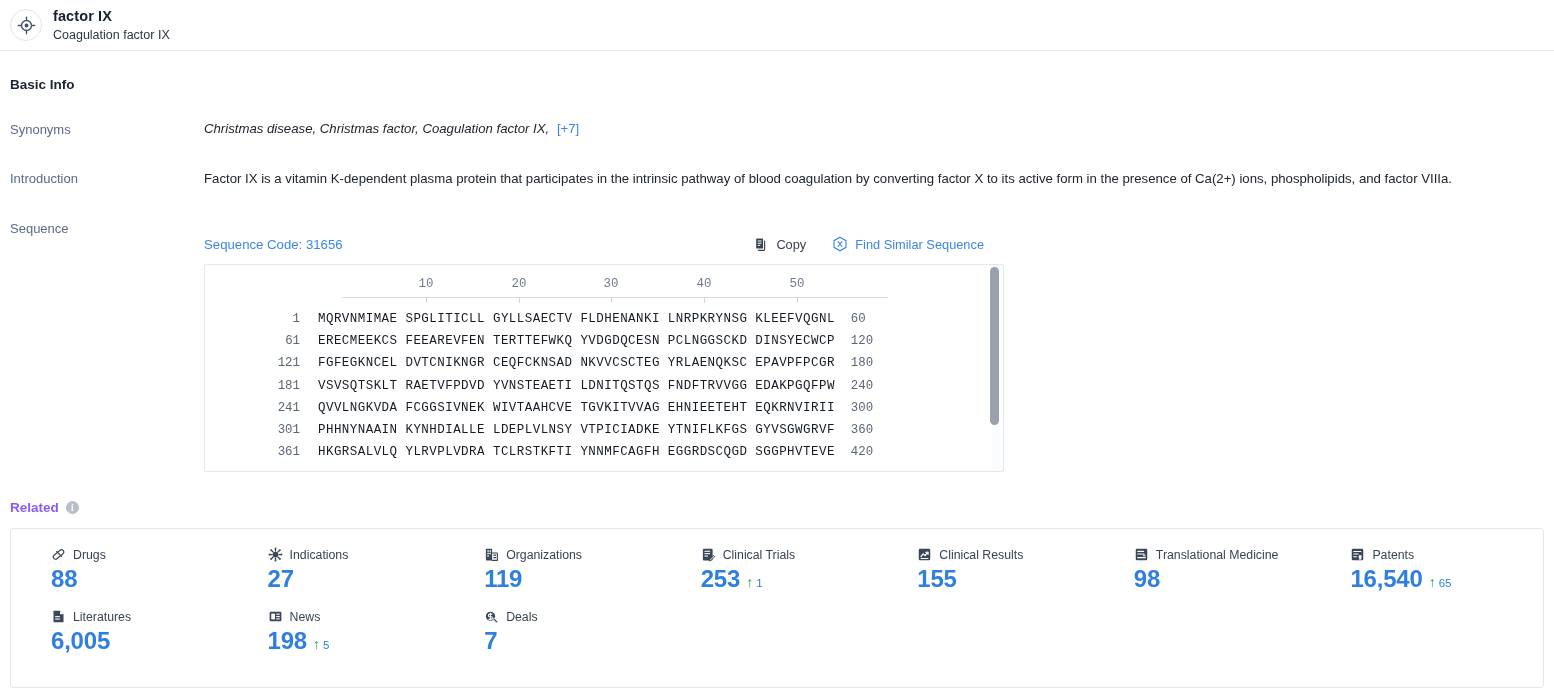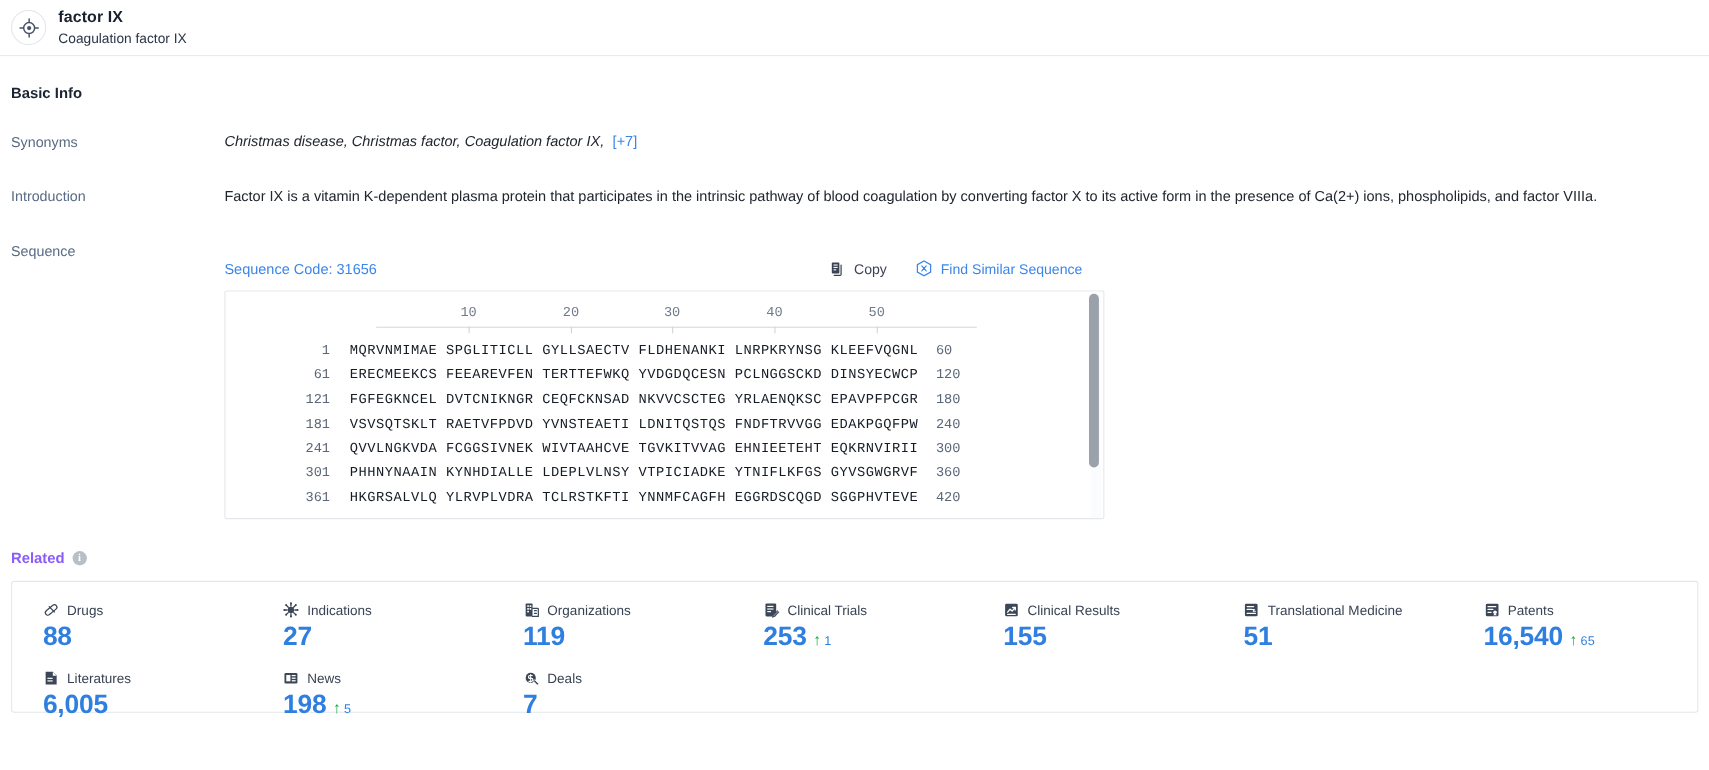--- a/index.html
+++ b/index.html
@@ -148,22 +148,22 @@
     display: flex; align-items: center; justify-content: center;
     font-weight: bold; font-family: "Liberation Serif", serif;
     cursor: pointer;
   }
 
   .related-card {
     margin-top: 13px;
     border: 1px solid #e4e7eb;
     border-radius: 3px;
     background: #fff;
-    padding: 18px 0 14px 4px;
-    height: 120px;
+    padding: 18px 0 14px 16px;
+    height: 160px;
     text-align: center;
   }
   .stat-grid {
     display: grid;
     grid-template-columns: repeat(7, 1fr);
     row-gap: 16px;
   }
   .stat {
     padding-left: 24px;
     cursor: pointer;
@@ -399,21 +399,21 @@
                 <rect x="2.8" y="2.8" width="18.4" height="18.4" rx="2" fill="#3b4657" stroke="none"></rect>
                 <line x1="6" y1="7" x2="15.4" y2="7" stroke="#fff" stroke-width="1.8"></line>
                 <line x1="6" y1="11.2" x2="12.4" y2="11.2" stroke="#fff" stroke-width="1.8"></line>
                 <line x1="6" y1="17" x2="18" y2="17" stroke="#fff" stroke-width="1.8"></line>
                 <path d="M13.4 11.2 L16.6 11.2 L14.8 14 L18 14" stroke="#fff" stroke-width="1.5" fill="none"></path>
               </svg>
             </span>
             <span class="stat-label">Translational Medicine</span>
           </div>
           <div class="stat-value-row">
-            <span class="stat-value">51</span>
+            <span class="stat-value">98</span>
           </div>
         </div>
         <div class="stat">
           <div class="stat-label-row">
             <span>
               <svg width="15" height="15" viewBox="0 0 24 24" fill="none" stroke="#3b4657" stroke-width="1.8" stroke-linecap="round" stroke-linejoin="round">
                 <rect x="2.8" y="2.8" width="18.4" height="18.4" rx="2" fill="#3b4657" stroke="none"></rect>
                 <line x1="6" y1="7.2" x2="17.2" y2="7.2" stroke="#fff" stroke-width="1.8"></line>
                 <line x1="6" y1="11.2" x2="13" y2="11.2" stroke="#fff" stroke-width="1.8"></line>
                 <circle cx="16.2" cy="15.4" r="2.6" fill="#fff" stroke="none"></circle>

